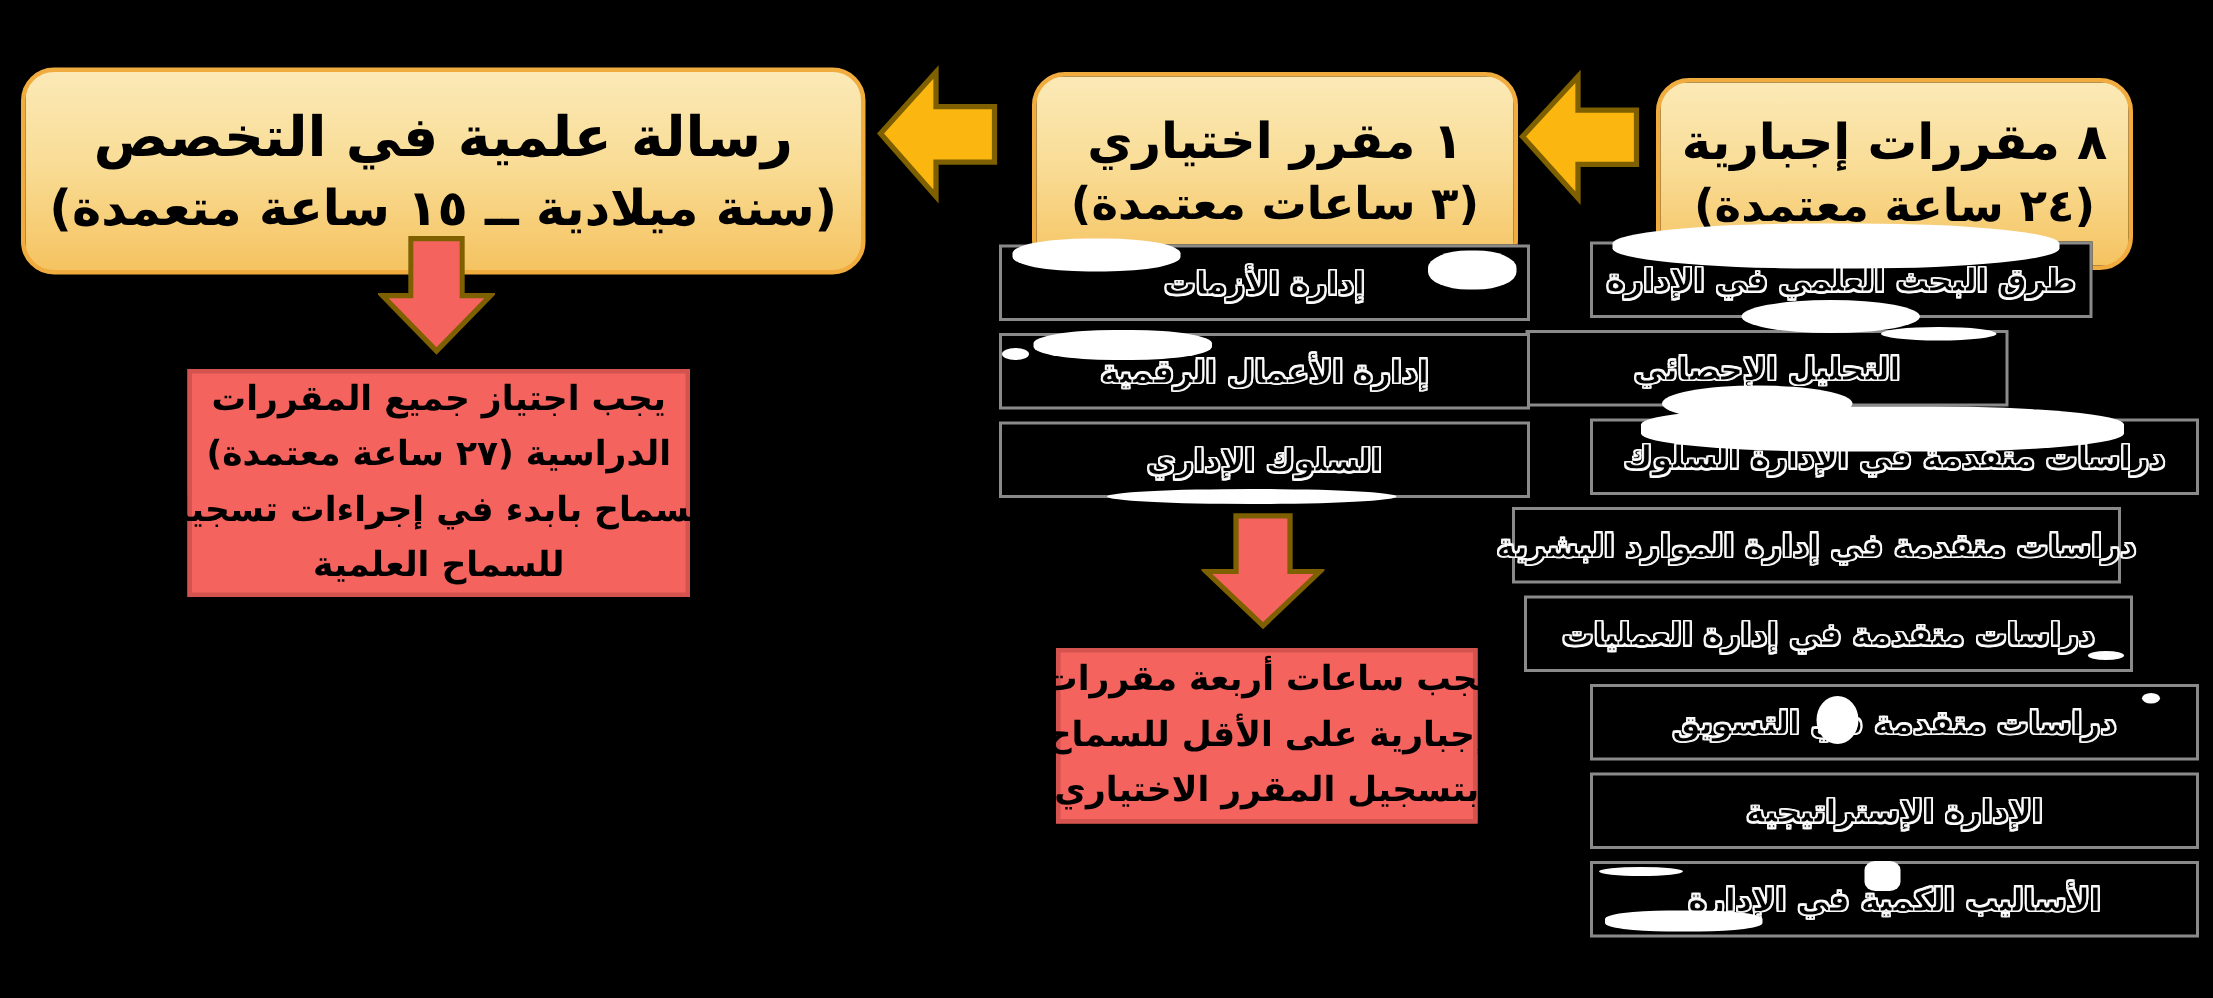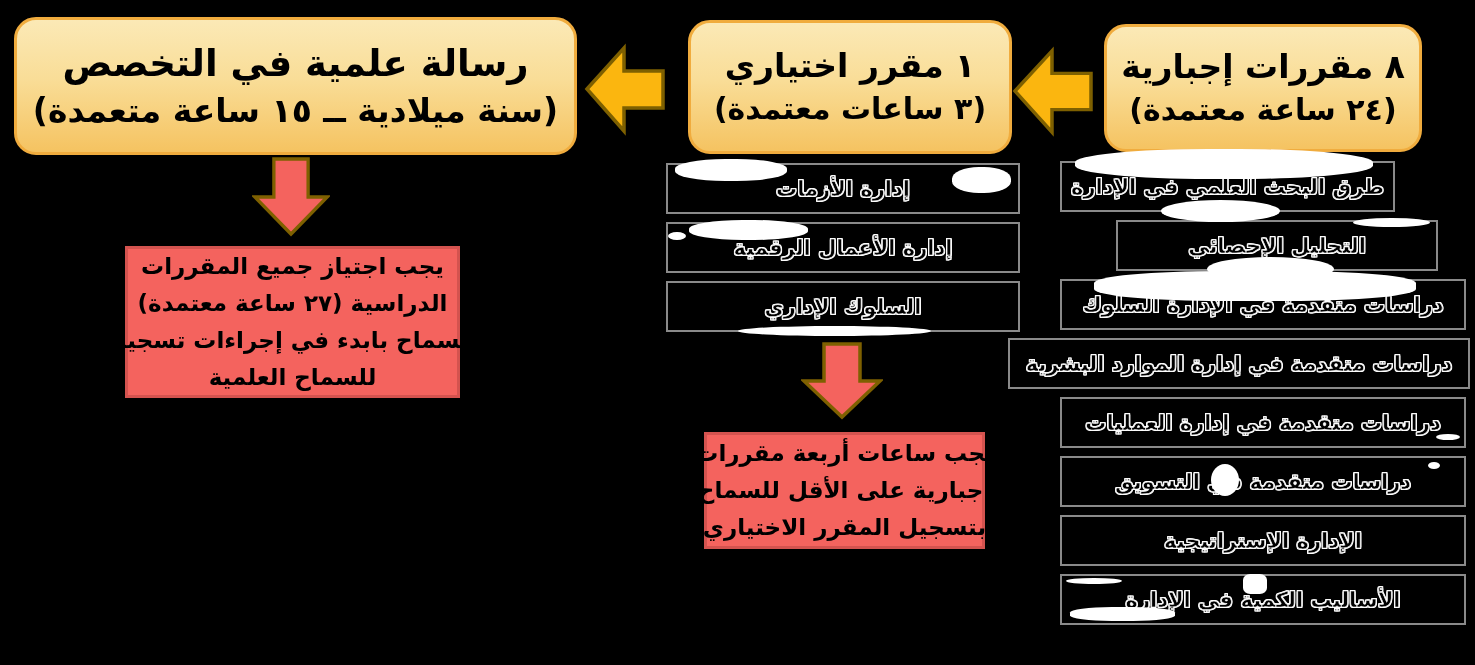--- a/index.html
+++ b/index.html
@@ -7,21 +7,21 @@
     position:relative;width:1475px;height:665px;background:#000;overflow:hidden;
     font-family:"DejaVu Sans",sans-serif;direction:rtl;
   }
   
   .stage-box{
     position:absolute;box-sizing:border-box;
     background:linear-gradient(180deg,var(--stage-box-top) 0%,#F9DD97 45%,var(--stage-box-bottom) 100%);
     border:3px solid var(--stage-box-border);
     border-radius:22px;
     display:flex;flex-direction:column;justify-content:center;align-items:center;
-    color:#000;font-weight:bold;text-align:center;line-height:1.35;
+    color:#000;font-weight:bold;text-align:center;line-height:1.35;margin-top:28px;
   }
   .stage-line1{font-size:33px;}
   .stage-line2{font-size:30px;}
   .stage-box.big .stage-line1{font-size:37px;}
   .stage-box.big .stage-line2{font-size:33px;}
   
   .arrow{position:absolute;}
   .arrow svg{display:block;width:100%;height:100%;}
   .gold-poly{fill:var(--gold-arrow);stroke:var(--arrow-outline);stroke-width:3.5;stroke-linejoin:miter;}
   .red-poly{fill:var(--alert-red);stroke:var(--arrow-outline);stroke-width:3.5;stroke-linejoin:miter;}
@@ -78,33 +78,33 @@
   <div class="stage-box big" style="left:14px;top:17px;width:563px;height:138px">
     <div class="stage-line1">رسالة علمية في التخصص</div>
     <div class="stage-line2">(سنة ميلادية ــ ١٥ ساعة متعمدة)</div>
   </div>
 
   <div class="course-row" style="left:1060px;top:161px;width:335px">
     <span class="course-label">طرق البحث العلمي في الإدارة</span>
     <i class="blob" style="left:4%;top:-14px;width:90%;height:30px;border-radius:45%;"></i>
     <i class="blob" style="left:30%;bottom:-12px;width:36%;height:22px;"></i>
   </div>
-  <div class="course-row" style="left:1116px;top:220px;width:322px">
+  <div class="course-row" style="left:1017px;top:220px;width:322px">
     <span class="course-label">التحليل الإحصائي</span>
     <i class="blob" style="left:28%;bottom:-12px;width:40%;height:24px;"></i>
     <i class="blob" style="right:2%;top:-4px;width:24%;height:9px;"></i>
   </div>
   <div class="course-row" style="left:1060px;top:279px;width:406px">
     <span class="course-label">دراسات متقدمة في الإدارة السلوك</span>
     <i class="blob" style="left:8%;top:-10px;width:80%;height:30px;border-radius:40%;"></i>
   </div>
-  <div class="course-row" style="left:1008px;top:338px;width:462px">
+  <div class="course-row" style="left:1008px;top:338px;width:406px">
     <span class="course-label">دراسات متقدمة في إدارة الموارد البشرية</span>
   </div>
-  <div class="course-row" style="left:1060px;top:397px;width:406px">
+  <div class="course-row" style="left:1016px;top:397px;width:406px">
     <span class="course-label">دراسات متقدمة في إدارة العمليات</span>
     <i class="blob" style="right:1%;bottom:6px;width:6%;height:6px;"></i>
   </div>
   <div class="course-row" style="left:1060px;top:456px;width:406px">
     <span class="course-label">دراسات متقدمة في التسويق</span>
     <i class="blob" style="left:37%;top:6px;width:28px;height:32px;"></i>
     <i class="blob" style="right:6%;top:4px;width:12px;height:7px;"></i>
   </div>
   <div class="course-row" style="left:1060px;top:515px;width:406px">
     <span class="course-label">الإدارة الإستراتيجية</span>

